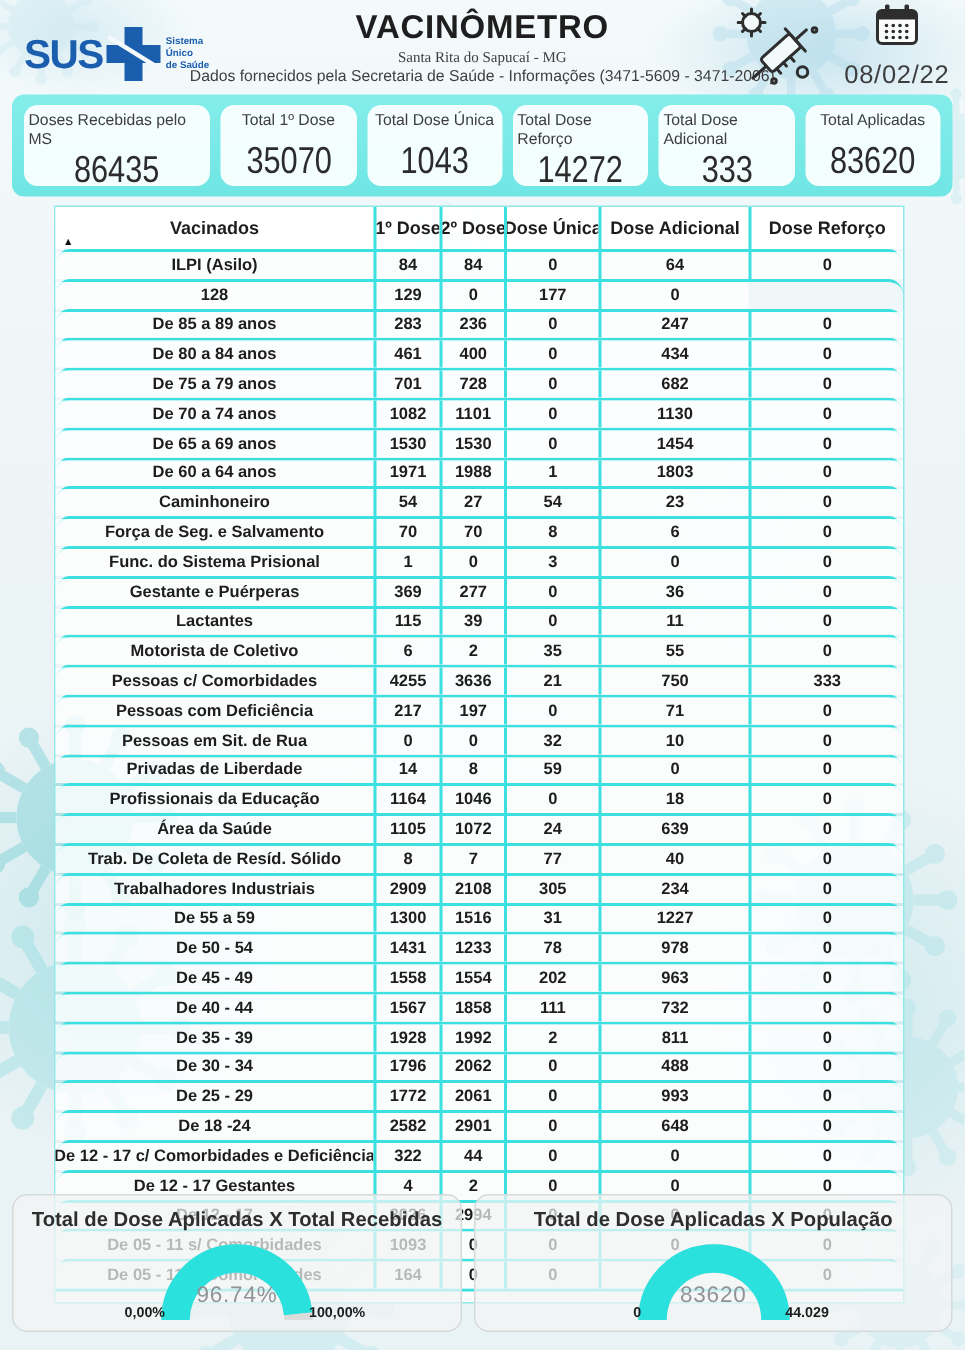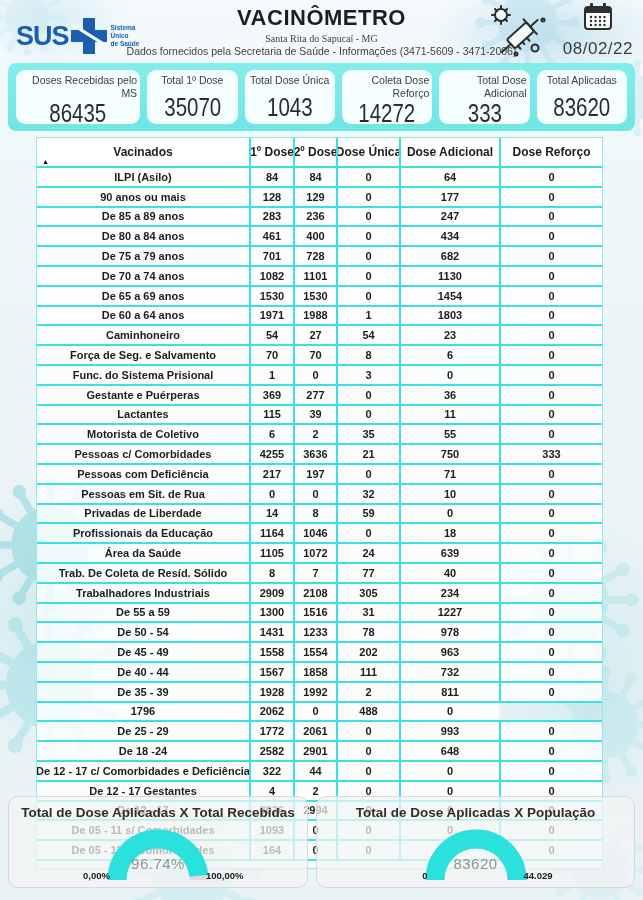--- a/index.html
+++ b/index.html
@@ -27,29 +27,29 @@
   .hdr-right { position:absolute; right:10px; top:2px; display:flex; align-items:flex-start; }
   .cal-wrap { text-align:center; margin-left:10px; }
   .date { font-size:17px; color:#3d3d3d; margin-top:3px; letter-spacing:.5px; }
 
   
   .stats { position:absolute; left:8px; right:8px; top:63px; height:68px;
            background:linear-gradient(180deg,#84edeb,#6fe6e4); border-radius:8px;
            display:flex; gap:7px; padding:7px 8px; }
   .card { background:rgba(253,255,255,.93); border-radius:9px; flex:1;
           display:flex; flex-direction:column; justify-content:space-between;
-          align-items:center; padding:4px 3px 2px; text-align:right; }
+          align-items:center; padding:4px 3px 2px; text-align:left; }
   .card.wide { flex:1.4; }
   .card-label { font-size:10.5px; color:#3d3d3d; line-height:1.2; }
   .card-value { font-size:25px; color:#2c2c2c; transform:scaleX(.82); white-space:nowrap; }
 
   
   .tablebox { position:absolute; left:36px; top:137px; width:567px;
               border:1px solid #8fe9ea; }
-  .trow { display:grid; grid-template-columns:212px 44px 43px 63px 100px 1fr; }
+  .trow { display:grid; grid-template-columns:212px 44px 43px 63px 100px 1fr;border-radius:14px; }
   .trow + .trow { border-top:2px solid #3ce0e0; }
   .tcell { border-left:2px solid #3ce0e0; background:rgba(255,255,255,.8);
            display:flex; align-items:center; justify-content:center;
            font-size:11px; font-weight:bold; color:#1d1d1d; height:17.8px;
            white-space:nowrap; overflow:hidden; }
   .tcell:first-child { border-left:none; }
   .thead .tcell { height:28px; font-size:12px; background:rgba(255,255,255,.94); position:relative; }
   .sort-tri { position:absolute; left:5px; bottom:1px; font-size:7px; color:#111; }
   .tfiller { height:9px; background:rgba(255,255,255,.8); border-top:2px solid #3ce0e0; }
 
@@ -481,21 +481,21 @@
         </div>
         <div class="card">
           <div class="card-label">Total 1º Dose</div>
           <div class="card-value">35070</div>
         </div>
         <div class="card">
           <div class="card-label">Total Dose Única</div>
           <div class="card-value">1043</div>
         </div>
         <div class="card">
-          <div class="card-label">Coleta Dose Reforço</div>
+          <div class="card-label">Total Dose Reforço</div>
           <div class="card-value">14272</div>
         </div>
         <div class="card">
           <div class="card-label">Total Dose Adicional</div>
           <div class="card-value">333</div>
         </div>
         <div class="card">
           <div class="card-label">Total Aplicadas</div>
           <div class="card-value">83620</div>
         </div>
@@ -525,21 +525,20 @@
         </div>
         <div class="trow">
           <div class="tcell">ILPI (Asilo)</div>
           <div class="tcell">84</div>
           <div class="tcell">84</div>
           <div class="tcell">0</div>
           <div class="tcell">64</div>
           <div class="tcell">0</div>
         </div>
         <div class="trow">
-          <div class="tcell">90 anos ou mais</div>
           <div class="tcell">128</div>
           <div class="tcell">129</div>
           <div class="tcell">0</div>
           <div class="tcell">177</div>
           <div class="tcell">0</div>
         </div>
         <div class="trow">
           <div class="tcell">De 85 a 89 anos</div>
           <div class="tcell">283</div>
           <div class="tcell">236</div>
@@ -733,20 +732,21 @@
         </div>
         <div class="trow">
           <div class="tcell">De 35 - 39</div>
           <div class="tcell">1928</div>
           <div class="tcell">1992</div>
           <div class="tcell">2</div>
           <div class="tcell">811</div>
           <div class="tcell">0</div>
         </div>
         <div class="trow">
+          <div class="tcell">De 30 - 34</div>
           <div class="tcell">1796</div>
           <div class="tcell">2062</div>
           <div class="tcell">0</div>
           <div class="tcell">488</div>
           <div class="tcell">0</div>
         </div>
         <div class="trow">
           <div class="tcell">De 25 - 29</div>
           <div class="tcell">1772</div>
           <div class="tcell">2061</div>

